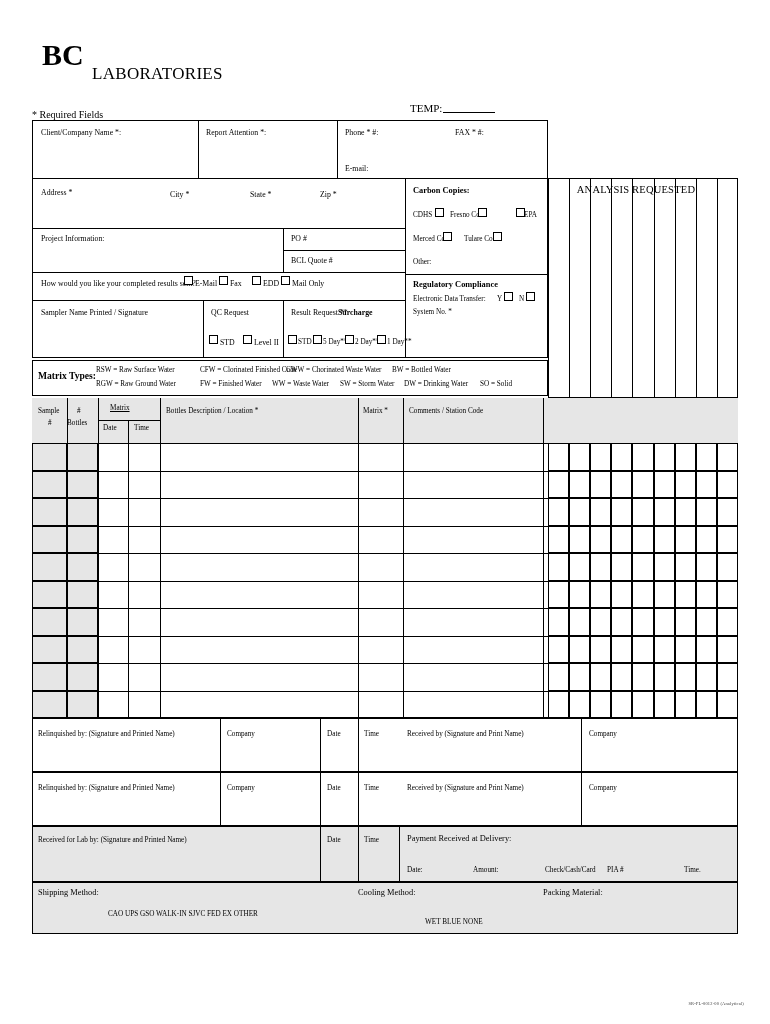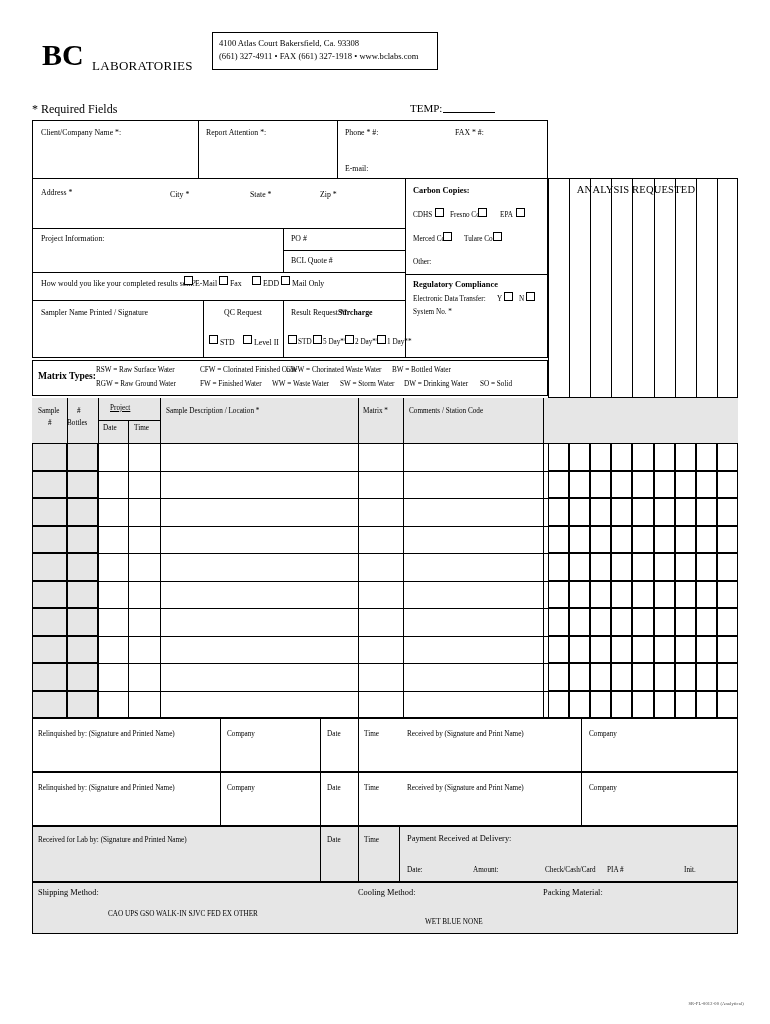--- a/index.html
+++ b/index.html
@@ -31,22 +31,22 @@
   .brand-bc {
     font-family: "Liberation Serif", serif;
     font-size: 30px;
     font-weight: bold;
     letter-spacing: 0px;
     position: absolute;
     left: 6px; top: 2px;
   }
   .brand-labs {
     position: absolute;
-    left: 56px; top: 22px;
-    font-size: 13px;
+    left: 56px; top: 28px;
+    font-size: 17px;
     letter-spacing: 0.3px;
   }
   .addr-box {
     position: absolute;
     left: 212px; top: 32px;
     width: 226px;
     height: 38px;
     border: 1px solid #000;
     padding: 4px 6px 0 6px;
     box-sizing: border-box;
@@ -68,22 +68,22 @@
     align-items: center;
     justify-content: center;
   }
   .cust-badge span {
     font-size: 17.5px;
     font-weight: bold;
     white-space: nowrap;
   }
   .req-fields {
     position: absolute;
-    left: 32px; top: 102px;
-    font-size: 12px;
+    left: 32px; top: 109px;
+    font-size: 10px;
   }
   .temp-label {
     position: absolute;
     left: 410px; top: 102px;
     font-size: 11px;
   }
   .temp-line {
     position: absolute;
     left: 443px; top: 112px;
     width: 52px;
@@ -142,24 +142,20 @@
 </head>
 <body>
 
 <div class="page">
 
   <div class="brand">
     <div class="brand-bc">BC</div>
     <div class="brand-labs">LABORATORIES</div>
   </div>
 
-  <div class="addr-box">
-    <div class="addr-line">4100 Atlas Court Bakersfield, Ca. 93308</div>
-    <div class="addr-line">(661) 327-4911 • FAX (661) 327-1918 • www.bclabs.com</div>
-  </div>
 
 
   <div class="req-fields">* Required Fields</div>
   <div class="temp-label">TEMP:</div>
   <div class="temp-line"></div>
   <div class="analysis-title">ANALYSIS REQUESTED</div>
 
   <div class="bx" style="left:32px;top:120px;width:516px;height:238px;"></div>
 
   <div class="vline" style="left:198px;top:120px;height:58px;"></div>
@@ -196,21 +192,21 @@
   <div class="lbl" style="left:230px;top:279px;">Fax</div>
   <div class="chk" style="left:252px;top:276px;"></div>
   <div class="lbl" style="left:263px;top:279px;">EDD</div>
   <div class="chk" style="left:281px;top:276px;"></div>
   <div class="lbl" style="left:292px;top:279px;">Mail Only</div>
 
   <div class="vline" style="left:203px;top:300px;height:58px;"></div>
   <div class="vline" style="left:283px;top:300px;height:58px;"></div>
 
   <div class="lbl" style="left:41px;top:308px;">Sampler Name Printed / Signature</div>
-  <div class="lbl" style="left:224px;top:308px;">QC Request</div>
+  <div class="lbl" style="left:211px;top:308px;">QC Request</div>
   <div class="lbl" style="left:291px;top:308px;">Result Request **</div>
   <div class="lbl b" style="left:338px;top:308px;">Surcharge</div>
 
   <div class="chk" style="left:209px;top:335px;"></div>
   <div class="lbl" style="left:220px;top:338px;">STD</div>
   <div class="chk" style="left:243px;top:335px;"></div>
   <div class="lbl" style="left:254px;top:338px;">Level II</div>
 
   <div class="chk" style="left:288px;top:335px;"></div>
   <div class="lbl sm" style="left:298px;top:338px;">STD</div>
@@ -219,21 +215,21 @@
   <div class="chk" style="left:345px;top:335px;"></div>
   <div class="lbl sm" style="left:355px;top:338px;">2 Day**</div>
   <div class="chk" style="left:377px;top:335px;"></div>
   <div class="lbl sm" style="left:387px;top:338px;">1 Day**</div>
 
   <div class="lbl b md" style="left:413px;top:186px;">Carbon Copies:</div>
   <div class="lbl sm" style="left:413px;top:211px;">CDHS</div>
   <div class="chk" style="left:435px;top:208px;"></div>
   <div class="lbl sm" style="left:450px;top:211px;">Fresno Co</div>
   <div class="chk" style="left:478px;top:208px;"></div>
-  <div class="lbl sm" style="left:500px;top:211px;">EPA</div>
+  <div class="lbl sm" style="left:524px;top:211px;">EPA</div>
   <div class="chk" style="left:516px;top:208px;"></div>
 
   <div class="lbl sm" style="left:413px;top:235px;">Merced Co</div>
   <div class="chk" style="left:443px;top:232px;"></div>
   <div class="lbl sm" style="left:464px;top:235px;">Tulare Co</div>
   <div class="chk" style="left:493px;top:232px;"></div>
   <div class="lbl sm" style="left:413px;top:258px;">Other:</div>
 
   <div class="hline" style="left:405px;top:274px;width:143px;"></div>
 
@@ -272,24 +268,24 @@
 
   <div class="bx" style="left:32px;top:398px;width:706px;height:320px;"></div>
 
   <div class="bx shade" style="left:32px;top:398px;width:706px;height:45px;border:none;"></div>
   <div class="hline" style="left:32px;top:443px;width:706px;border-top-width:1.6px;"></div>
 
   <div class="lbl sm" style="left:38px;top:407px;">Sample</div>
   <div class="lbl sm" style="left:48px;top:419px;">#</div>
   <div class="lbl sm" style="left:77px;top:407px;">#</div>
   <div class="lbl sm" style="left:67px;top:419px;">Bottles</div>
-  <div class="lbl sm" style="left:110px;top:404px;text-decoration:underline;">Project</div>
+  <div class="lbl sm" style="left:110px;top:404px;text-decoration:underline;">Matrix</div>
   <div class="lbl sm" style="left:103px;top:424px;">Date</div>
   <div class="lbl sm" style="left:134px;top:424px;">Time</div>
-  <div class="lbl sm" style="left:166px;top:407px;">Sample Description / Location *</div>
+  <div class="lbl sm" style="left:166px;top:407px;">Bottles Description / Location *</div>
   <div class="lbl sm" style="left:363px;top:407px;">Matrix *</div>
   <div class="lbl sm" style="left:409px;top:407px;">Comments / Station Code</div>
 
   <div class="vline" style="left:67px;top:398px;height:45px;"></div>
   <div class="vline" style="left:98px;top:398px;height:45px;"></div>
   <div class="vline" style="left:128px;top:420px;height:23px;"></div>
   <div class="vline" style="left:160px;top:398px;height:45px;"></div>
   <div class="vline" style="left:358px;top:398px;height:45px;"></div>
   <div class="vline" style="left:403px;top:398px;height:45px;"></div>
   <div class="vline" style="left:543px;top:398px;height:45px;"></div>
@@ -548,21 +544,21 @@
   <div class="vline" style="left:358px;top:826px;height:56px;"></div>
   <div class="vline" style="left:399px;top:826px;height:56px;"></div>
   <div class="lbl sm" style="left:38px;top:836px;">Received for Lab by: (Signature and Printed Name)</div>
   <div class="lbl sm" style="left:327px;top:836px;">Date</div>
   <div class="lbl sm" style="left:364px;top:836px;">Time</div>
   <div class="lbl md" style="left:407px;top:834px;">Payment Received at Delivery:</div>
   <div class="lbl sm" style="left:407px;top:866px;">Date:</div>
   <div class="lbl sm" style="left:473px;top:866px;">Amount:</div>
   <div class="lbl sm" style="left:545px;top:866px;">Check/Cash/Card</div>
   <div class="lbl sm" style="left:607px;top:866px;">PIA #</div>
-  <div class="lbl sm" style="left:684px;top:866px;">Init.</div>
+  <div class="lbl sm" style="left:684px;top:866px;">Time.</div>
 
   <div class="bx shade" style="left:32px;top:882px;width:706px;height:52px;"></div>
   <div class="lbl md" style="left:38px;top:888px;">Shipping Method:</div>
   <div class="lbl sm" style="left:108px;top:910px;">CAO  UPS  GSO  WALK-IN  SJVC  FED EX  OTHER</div>
   <div class="lbl md" style="left:358px;top:888px;">Cooling Method:</div>
   <div class="lbl sm" style="left:425px;top:918px;">WET     BLUE     NONE</div>
   <div class="lbl md" style="left:543px;top:888px;">Packing Material:</div>
 
   <div class="footcode">SR-FL-0012-00 (Analytical)</div>
 

